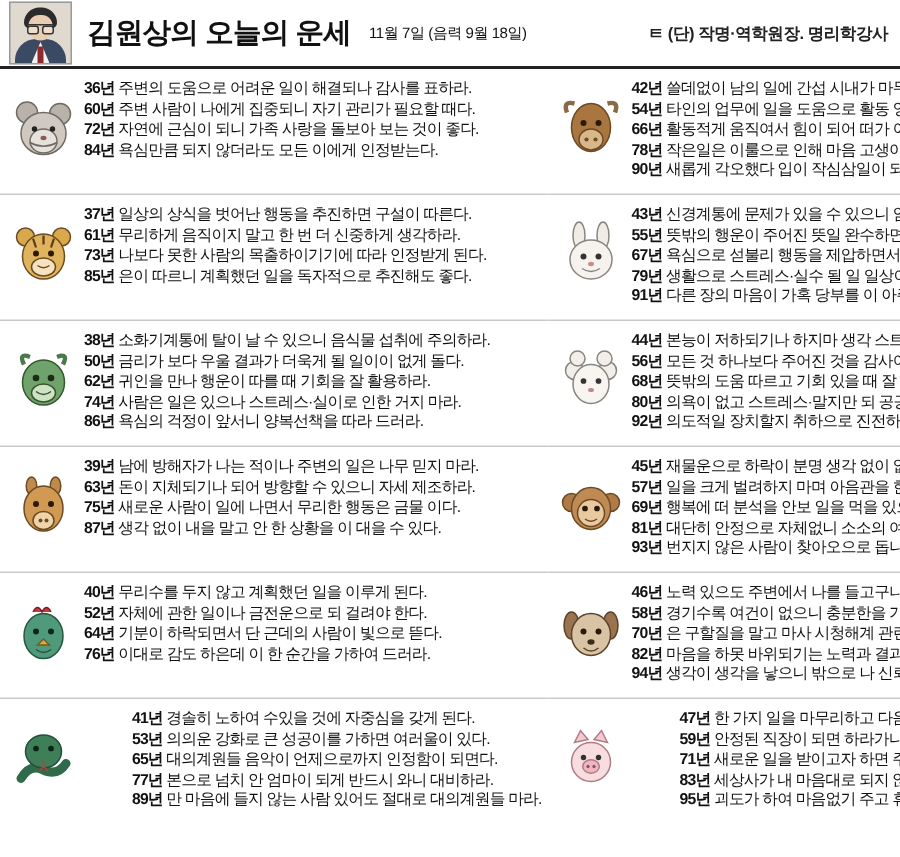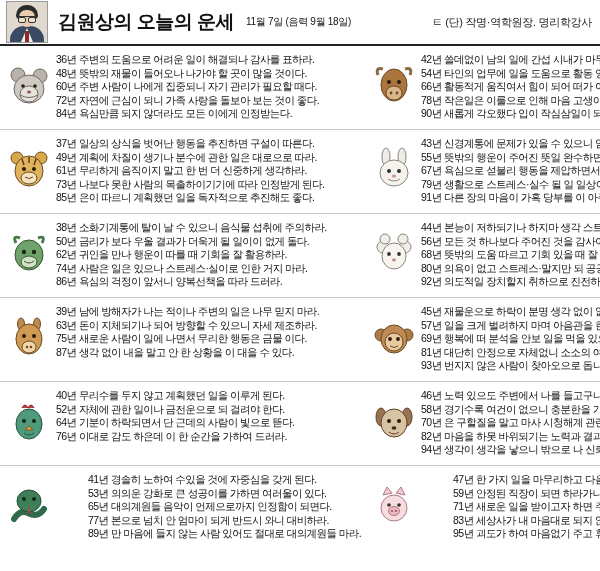--- a/index.html
+++ b/index.html
@@ -105,20 +105,21 @@
     white-space: nowrap;
     letter-spacing: -0.3px;
   }
   .byline {
     margin-left: auto;
     font-size: 11px;
     color: #222;
     white-space: nowrap;
     letter-spacing: -0.3px;
     padding-right: 2px;
+    font-weight: bold;
   }
   
   .grid {
     display: grid;
     grid-template-columns: 1fr 1fr;
     column-gap: 0;
   }
   .block {
     display: flex;
     align-items: flex-start;
@@ -144,21 +145,21 @@
     padding-top: 2px;
   }
   .line {
     font-size: 10.5px;
     line-height: 13.6px;
     letter-spacing: -0.55px;
     white-space: nowrap;
     color: #111;
   }
   .line .age {
-    font-weight: normal;
+    font-weight: bold;
   }
 </style>
 </head>
 <body>
 
 <div class="page">
 
   <div class="header">
     <div class="portrait">
       <div class="body"></div>
@@ -183,21 +184,20 @@
           <ellipse cx="23" cy="26" rx="15" ry="14" fill="#cfc9c2" stroke="#6f6a64"></ellipse>
           <ellipse cx="23" cy="31" rx="9" ry="8" fill="#e6e1db" stroke="#6f6a64"></ellipse>
           <circle cx="17" cy="23" r="1.8" fill="#222"></circle>
           <circle cx="29" cy="23" r="1.8" fill="#222"></circle>
           <ellipse cx="23" cy="29" rx="2" ry="1.5" fill="#8a5a5a"></ellipse>
           <path d="M14 32 Q23 37 32 32" stroke="#6f6a64" fill="none"></path>
         </svg>
       </div>
       <div class="lines">
         <div class="line"><span class="age">36년</span> <span>주변의 도움으로 어려운 일이 해결되나 감사를 표하라.</span></div>
-        <div class="line"><span class="age">48년</span> <span>뜻밖의 재물이 들어오나 나가야 할 곳이 많을 것이다.</span></div>
         <div class="line"><span class="age">60년</span> <span>주변 사람이 나에게 집중되니 자기 관리가 필요할 때다.</span></div>
         <div class="line"><span class="age">72년</span> <span>자연에 근심이 되니 가족 사랑을 돌보아 보는 것이 좋다.</span></div>
         <div class="line"><span class="age">84년</span> <span>욕심만큼 되지 않더라도 모든 이에게 인정받는다.</span></div>
       </div>
     </div>
 
     <div class="block col-right">
       <div class="animal">
         <svg width="46" height="44" viewBox="0 0 46 44">
           <path d="M7 12 Q4 4 12 6" stroke="#8a6a44" stroke-width="3" fill="none"></path>
@@ -227,21 +227,20 @@
           <ellipse cx="23" cy="24" rx="14" ry="15" fill="#e0b45c" stroke="#6b4a24"></ellipse>
           <path d="M16 12 l2 6 M23 10 l0 6 M30 12 l-2 6" stroke="#5a3c1c" stroke-width="1.5"></path>
           <ellipse cx="23" cy="31" rx="8" ry="6" fill="#f5e3c0" stroke="#6b4a24"></ellipse>
           <circle cx="18" cy="22" r="2" fill="#2b1a0c"></circle>
           <circle cx="28" cy="22" r="2" fill="#2b1a0c"></circle>
           <path d="M19 30 Q23 33 27 30" stroke="#6b4a24" fill="none"></path>
         </svg>
       </div>
       <div class="lines">
         <div class="line"><span class="age">37년</span> <span>일상의 상식을 벗어난 행동을 추진하면 구설이 따른다.</span></div>
-        <div class="line"><span class="age">49년</span> <span>계획에 차질이 생기나 분수에 관한 일은 대로으로 따라.</span></div>
         <div class="line"><span class="age">61년</span> <span>무리하게 음직이지 말고 한 번 더 신중하게 생각하라.</span></div>
         <div class="line"><span class="age">73년</span> <span>나보다 못한 사람의 목출하이기기에 따라 인정받게 된다.</span></div>
         <div class="line"><span class="age">85년</span> <span>은이 따르니 계획했던 일을 독자적으로 추진해도 좋다.</span></div>
       </div>
     </div>
 
     <div class="block col-right">
       <div class="animal">
         <svg width="46" height="44" viewBox="0 0 46 44">
           <ellipse cx="15" cy="10" rx="4" ry="9" fill="#f0ece6" stroke="#8a857e"></ellipse>

